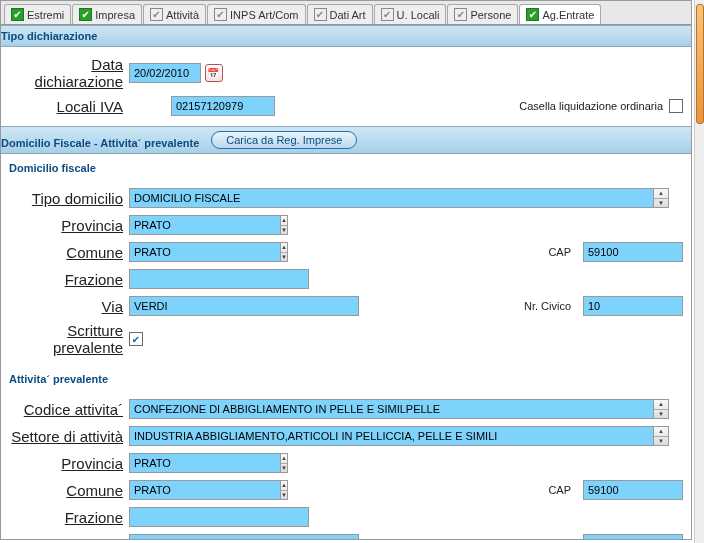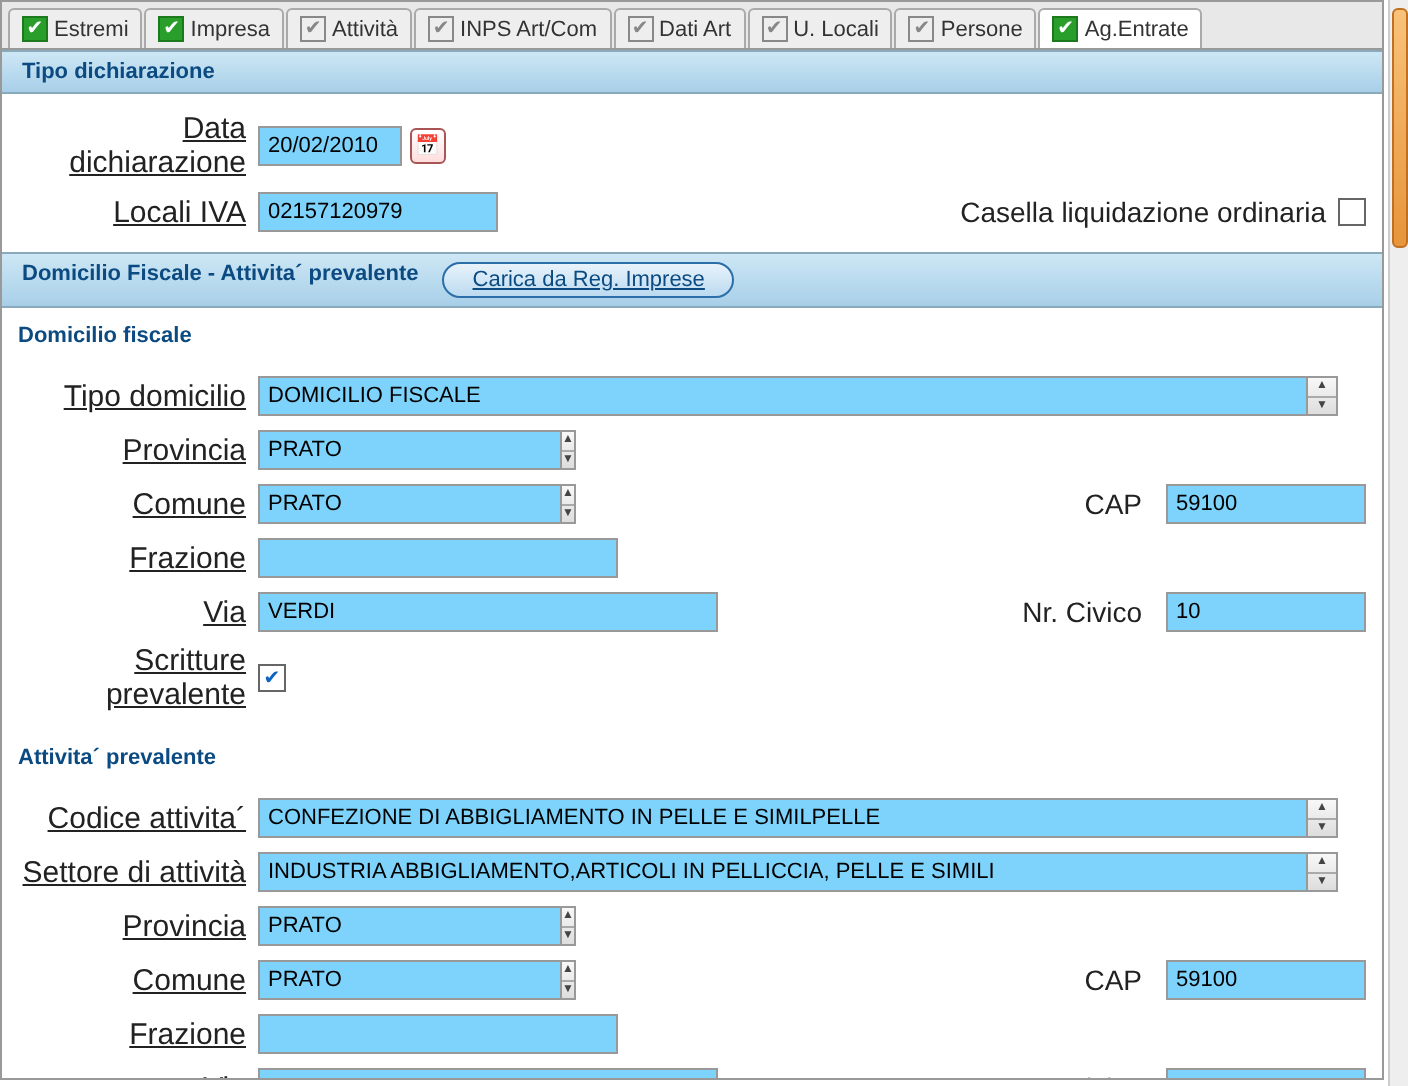--- a/index.html
+++ b/index.html
@@ -63,25 +63,25 @@
   }
   .tab .chk.gray {
     color: #888;
     background: #eee;
   }
   .section-header {
     background: #b7d9ee;
     background: linear-gradient(#cde7f5, #a8cfe8);
     border-top: 1px solid #8ab;
     border-bottom: 1px solid #8ab;
-    padding: 4px 10px;
+    padding: 4px 0;
     font-weight: bold;
     color: #0b4b82;
     display: flex;
-    align-items: flex-start;
+    align-items: flex-end;
     gap: 12px;
   }
   .sub-header {
     color: #0b4b82;
     font-weight: bold;
     padding: 8px 8px 4px 8px;
     font-size: 11px;
   }
   .form-area {
     padding: 4px 8px;
@@ -168,27 +168,26 @@
     cursor: pointer;
   }
   .pill-btn {
     border: 1px solid #2b6ea8;
     background: linear-gradient(#e8f3fb,#bcdaf0);
     color: #0b4b82;
     border-radius: 10px;
     padding: 2px 14px;
     font-size: 11px;
     cursor: pointer;
-    text-decoration: underline;
   }
   .right-label {
     text-align: right;
     padding-right: 6px;
     color: #222;
-    font-size: 14px;
+    font-size: 11px;
   }
   .scrollbar {
     position: absolute;
     right: 0;
     top: 0;
     width: 10px;
     height: 100%;
     background: #eee;
     border-left: 1px solid #ccc;
   }
@@ -249,21 +248,21 @@
   <div class="form-area">
     <div class="row">
       <div class="label">Data dichiarazione</div>
       <div class="date-row">
         <input type="text" style="width: 72px;" value="20/02/2010">
         <span class="cal-btn">📅</span>
       </div>
     </div>
     <div class="row">
       <div class="label">Locali IVA</div>
-      <input type="text" style="width: 120px;" value="02157120979">
+      <input type="text" style="width: 104px; margin-left: 42px;" value="02157120979">
       <div style="flex:1"></div>
       <div class="right-label">Casella liquidazione ordinaria</div>
       <span class="checkbox"></span>
     </div>
   </div>
 
   <div class="section-header">
     <span>Domicilio Fiscale - Attivita´ prevalente</span>
     <button class="pill-btn">Carica da Reg. Imprese</button>
   </div>

